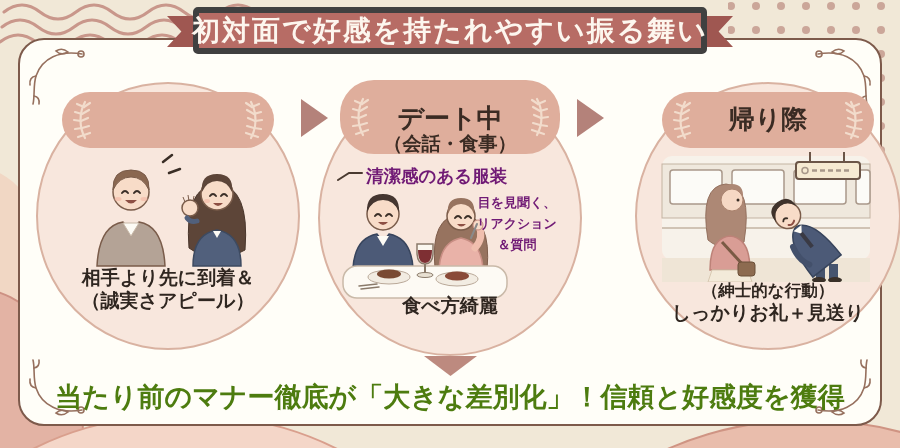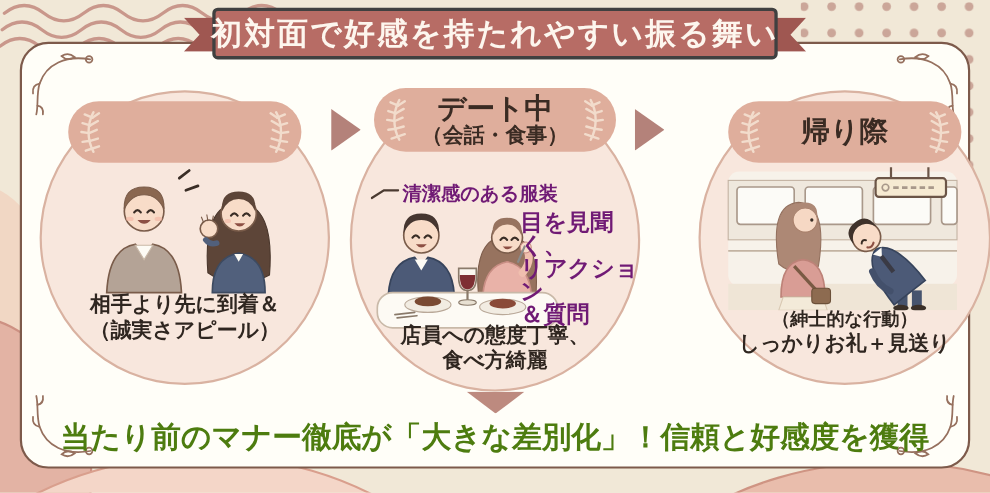--- a/index.html
+++ b/index.html
@@ -21,21 +21,21 @@
   .corner.tr{right:4px;top:4px;transform:scaleX(-1);}
   .corner.bl{left:4px;bottom:4px;transform:scaleY(-1);}
   .corner.br{right:4px;bottom:4px;transform:scale(-1,-1);}
   
   .ribbon{position:absolute;left:50%;transform:translateX(-50%);top:7px;width:566px;height:47px;z-index:5;}
   .ribbon .tail{position:absolute;top:9px;width:60px;height:31px;background:#9f5751;}
   .ribbon .tail.l{left:0;clip-path:polygon(100% 0,0 0,24% 50%,0 100%,100% 100%);}
   .ribbon .tail.r{right:0;clip-path:polygon(0 0,100% 0,76% 50%,100% 100%,0 100%);}
   .ribbon .body{
     position:absolute;left:26px;right:26px;top:0;bottom:0;
-    background:#b76c65;border:3px solid #404040;border-radius:5px;
+    background:#b76c65;border:6px solid #404040;border-radius:5px;
     display:flex;align-items:center;justify-content:center;
     color:#fdf6ee;font-size:28px;font-weight:800;letter-spacing:2px;white-space:nowrap;
   }
   
   .panel{position:absolute;z-index:2;}
   .panel .circle{
     position:absolute;left:3px;right:3px;top:2px;border-radius:50%;
     background:#f8e7dd;border:2px solid #d9b2a1;
   }
   .pill{
@@ -51,21 +51,21 @@
   .hdr-sub{font-size:19px;font-weight:800;white-space:nowrap;}
   .illo{position:absolute;z-index:3;}
   .caption{
     position:absolute;left:0;right:0;text-align:center;z-index:4;
     color:#2f2620;font-weight:800;
   }
   .cap-line{font-size:19px;line-height:23px;white-space:nowrap;}
   .cap-line.small{font-size:16.5px;line-height:21px;}
   .note{position:absolute;z-index:4;color:#701a75;font-weight:800;}
   .note-top{top:86px;left:22px;display:flex;align-items:center;gap:3px;font-size:17.5px;white-space:nowrap;}
-  .note-right{top:114px;right:0;width:112px;font-size:21px;line-height:21px;}
+  .note-right{top:114px;right:12px;width:112px;text-align:center;font-size:13px;line-height:21px;}
   
   .arrow-right{
     position:absolute;width:27px;height:38px;background:#b4827a;z-index:2;
     clip-path:polygon(0 0,100% 50%,0 100%);
   }
   .arrow-down{
     position:absolute;left:424px;top:356px;width:53px;height:20px;background:#bd8a7f;z-index:2;
     clip-path:polygon(0 0,100% 0,50% 100%);
   }
   
@@ -225,21 +225,21 @@
     <div class="caption" style="top:186px;">
       <div class="cap-line">相手より先に到着＆</div>
       <div class="cap-line">（誠実さアピール）</div>
     </div>
   </div>
 
   <div class="arrow-right" style="left:301px;top:99px;"></div>
 
   <div class="panel" style="left:315px;top:78px;width:270px;height:300px;">
     <div class="circle" style="height:272px;"></div>
-    <div class="pill" style="top:2px;width:220px;height:58px;">
+    <div class="pill" style="top:2px;width:220px;height:74px;justify-content:flex-end;">
       <svg class="laurel left" width="24" height="42" viewBox="0 0 24 42">
         <g fill="none" stroke="#f2dccc" stroke-width="2.2" stroke-linecap="round">
           <path d="M14 3 C 8 14 8 28 14 39"></path>
           <path d="M13 8 L6 5"></path>
             <path d="M13 8 L19 4"></path>
           <path d="M11 15 L4 13"></path>
             <path d="M11 15 L18 11"></path>
           <path d="M10 22 L3 21"></path>
             <path d="M10 22 L17 19"></path>
           <path d="M11 29 L4 30"></path>
@@ -311,21 +311,20 @@
           <ellipse cx="96" cy="97" rx="8" ry="2.5" fill="#e8e0d2" stroke="#8a7a6a" stroke-width="1"></ellipse>
         </g>
       </g>
     </svg>
     <div class="note note-right">
       <div>目を見聞く、</div>
       <div>リアクション</div>
       <div>＆質問</div>
     </div>
     <div class="caption" style="top:216px;">
-      <div class="cap-line">店員への態度丁寧、</div>
       <div class="cap-line">食べ方綺麗</div>
     </div>
   </div>
 
   <div class="arrow-right" style="left:577px;top:99px;"></div>
 
   <div class="panel" style="left:632px;top:80px;width:272px;height:290px;">
     <div class="circle" style="height:264px;"></div>
     <div class="pill" style="top:12px;width:212px;height:56px;">
       <svg class="laurel left" width="24" height="42" viewBox="0 0 24 42">

